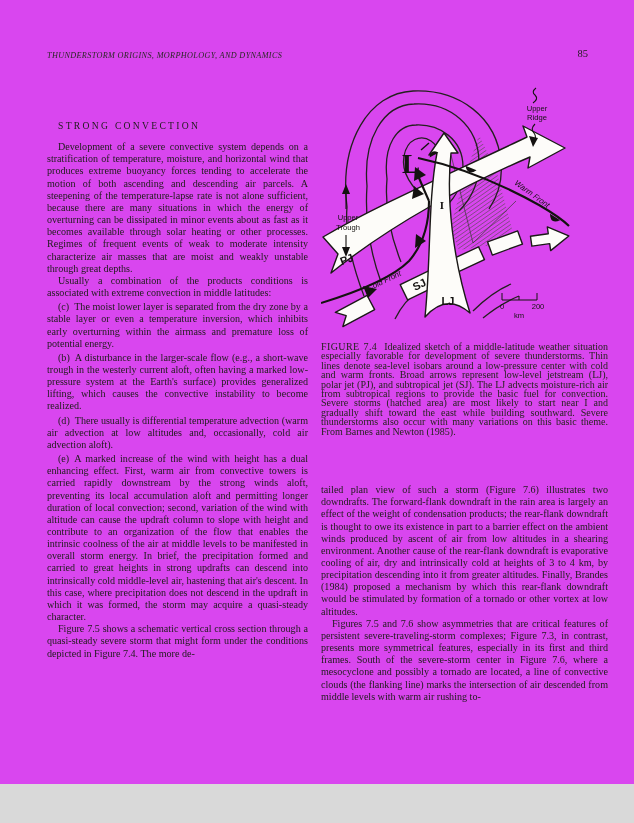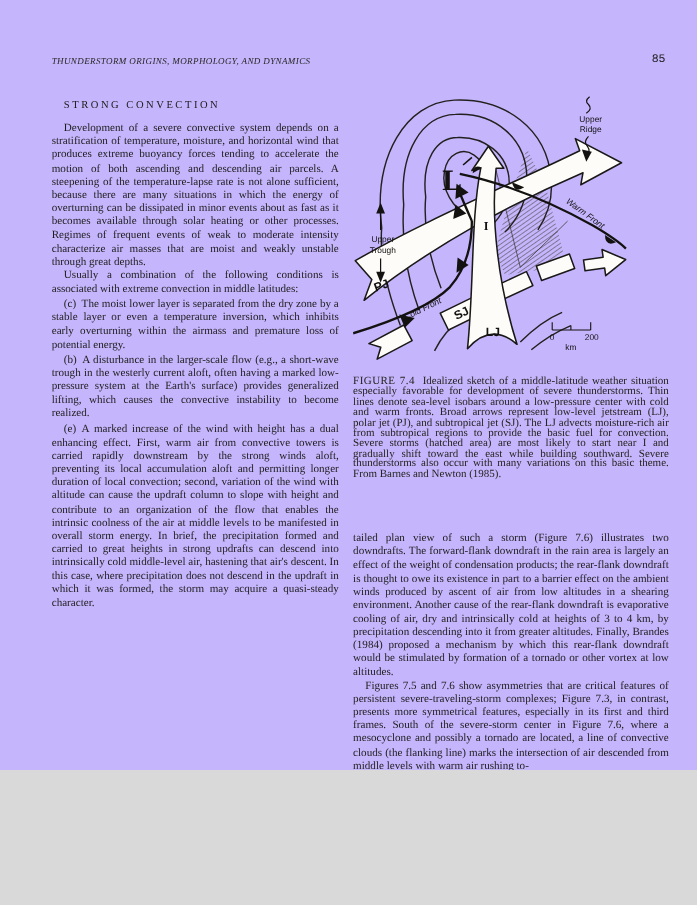--- a/index.html
+++ b/index.html
@@ -1,30 +1,30 @@
 <!DOCTYPE html>
 <html><head>
 <meta charset="utf-8">
 <style>
   * { margin:0; padding:0; box-sizing:border-box; }
   html,body { background:#d9d9d9; }
   .page {
-    width:634px; height:700px; position:relative; margin:0 auto;
-    background:#c4b5fd; color:#1e1c1a;
+    width:634px; height:784px; position:relative; margin:0 auto;
+    background:#d946ef; color:#1e1c1a;
     font-family:"Liberation Serif","DejaVu Serif",serif;
     overflow:hidden;
   }
   .running-head {
     position:absolute; top:51px; left:47px;
     font-size:8.2px; font-style:italic; letter-spacing:0.35px;
     color:#2a2825;
   }
-  .page-number { position:absolute; top:48px; right:29px; font-size:10.5px;font-family:Liberation Mono, monospace; }
+  .page-number { position:absolute; top:48px; right:46px; font-size:10.5px; }
   .columns { position:absolute; top:87px; left:47px; display:flex; gap:13px; }
-  .col-left  { width:261px; }
+  .col-left  { width:261px;margin-top:30px; }
   .col-right { width:287px; }
   .body-text { font-size:10.1px; line-height:12.15px; text-align:justify; }
   .body-text p { text-indent:11px; }
   .section-heading {
     font-size:9.6px; font-weight:400; letter-spacing:2.3px;
     margin:3px 0 9px 11px; white-space:nowrap;
   }
   .gap-before { margin-top:5px; }
   .tight-before { margin-top:2px; }
   .item-label { margin-right:5px; }
@@ -53,24 +53,26 @@
 <div class="page">
 
   <div class="running-head">THUNDERSTORM ORIGINS, MORPHOLOGY, AND DYNAMICS</div>
   <div class="page-number">85</div>
 
   <div class="columns">
 
     <div class="col-left body-text">
       <h2 class="section-heading">STRONG CONVECTION</h2>
       <p>Development of a severe convective system depends on a stratification of temperature, moisture, and horizontal wind that produces extreme buoyancy forces tending to accelerate the motion of both ascending and descending air parcels. A steepening of the temperature-lapse rate is not alone sufficient, because there are many situations in which the energy of overturning can be dissipated in minor events about as fast as it becomes available through solar heating or other processes. Regimes of frequent events of weak to moderate intensity characterize air masses that are moist and weakly unstable through great depths.</p>
-      <p>Usually a combination of the following conditions is associated with extreme convection in middle latitudes:</p>
+      <p>Usually a combination of the products conditions is associated with extreme convection in middle latitudes:</p>
       <p class="tight-before"><span class="item-label">(c)</span><span>The moist lower layer is separated from the dry zone by a stable layer or even a temperature inversion, which inhibits early overturning within the airmass and premature loss of potential energy.</span></p>
       <p class="tight-before"><span class="item-label">(b)</span><span>A disturbance in the larger-scale flow (e.g., a short-wave trough in the westerly current aloft, often having a marked low-pressure system at the Earth's surface) provides generalized lifting, which causes the convective instability to become realized.</span></p>
+      <p class="tight-before"><span class="item-label">(d)</span><span>There usually is differential temperature advection (warm air advection at low altitudes and, occasionally, cold air advection aloft).</span></p>
       <p class="tight-before"><span class="item-label">(e)</span><span>A marked increase of the wind with height has a dual enhancing effect. First, warm air from convective towers is carried rapidly downstream by the strong winds aloft, preventing its local accumulation aloft and permitting longer duration of local convection; second, variation of the wind with altitude can cause the updraft column to slope with height and contribute to an organization of the flow that enables the intrinsic coolness of the air at middle levels to be manifested in overall storm energy. In brief, the precipitation formed and carried to great heights in strong updrafts can descend into intrinsically cold middle-level air, hastening that air's descent. In this case, where precipitation does not descend in the updraft in which it was formed, the storm may acquire a quasi-steady character.</span></p>
+      <p>Figure 7.5 shows a schematic vertical cross section through a quasi-steady severe storm that might form under the conditions depicted in Figure 7.4. The more de-</p>
     </div>
 
     <div class="col-right">
 
       <div class="figure-box">
         <svg viewBox="0 0 286 248" width="286" height="248">
           <defs>
             <pattern id="hatch" width="3.4" height="3.4" patternUnits="userSpaceOnUse" patternTransform="rotate(55)">
               <line x1="0" y1="0" x2="0" y2="3.4" stroke="#4a4742" stroke-width="1"></line>
             </pattern>

